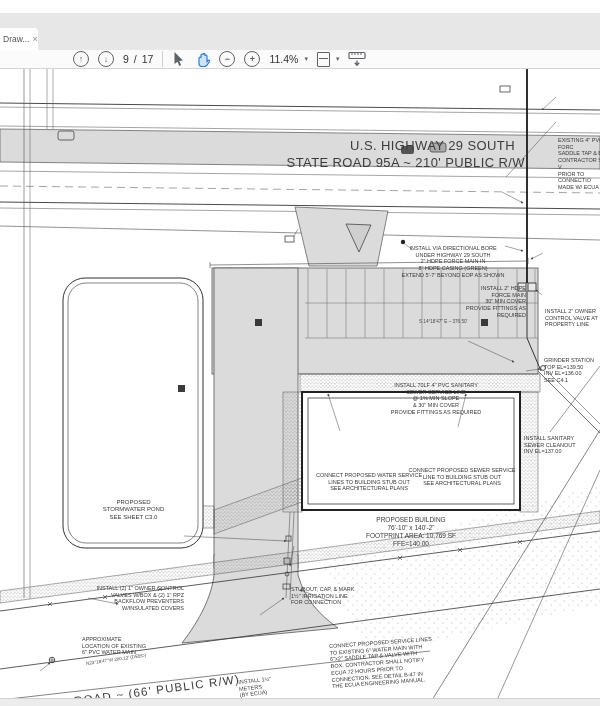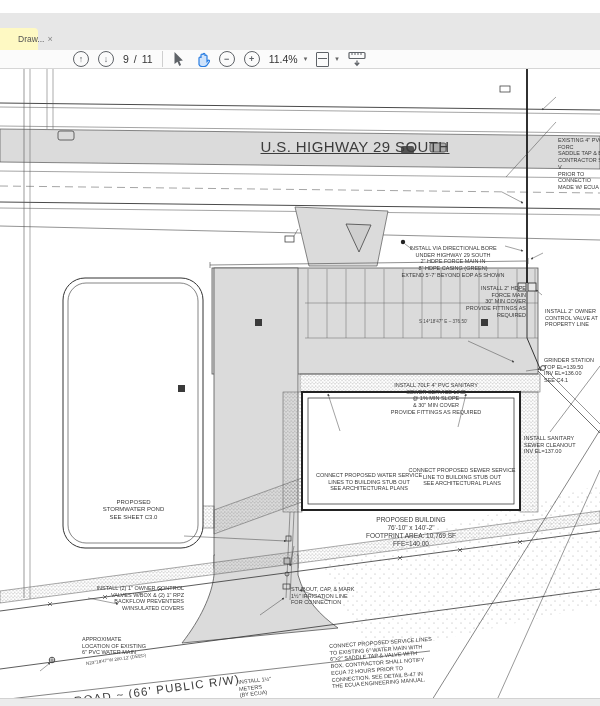--- a/index.html
+++ b/index.html
@@ -1,42 +1,42 @@
 <!DOCTYPE html>
 <html><head>
 <meta charset="utf-8">
 <style>
   html,body{margin:0;padding:0;}
   body{width:600px;height:706px;overflow:hidden;background:#fff;font-family:"Liberation Sans",sans-serif;position:relative;}
 
   
   .top-strip{position:absolute;left:0;top:0;width:600px;height:13px;background:#fff;}
   .tabbar{position:absolute;left:0;top:13px;width:600px;height:37px;background:#e7e7e7;border-bottom:1px solid #dcdcdc;}
-  .tab{position:absolute;left:0;top:15px;width:38px;height:22px;background:#fef9c3;border-radius:0 4px 0 0;display:flex;align-items:center;padding-left:18px;box-sizing:border-box;}
+  .tab{position:absolute;left:0;top:15px;width:38px;height:22px;background:#ffffff;border-radius:0 4px 0 0;display:flex;align-items:center;padding-left:3px;box-sizing:border-box;}
   .tab .tlabel{font-size:8.5px;color:#555;}
   .tab .tclose{font-size:9px;color:#888;margin-left:3px;}
   .toolbar{position:absolute;left:0;top:50px;width:600px;height:18px;background:#fbfbfb;border-bottom:1px solid #d6d6d6;display:flex;align-items:center;gap:9px;padding-left:73px;box-sizing:content-box;}
   .cbtn{width:14px;height:14px;border:1.4px solid #5f6368;border-radius:50%;display:flex;align-items:center;justify-content:center;font-size:9px;line-height:1;color:#5f6368;font-weight:bold;flex:0 0 auto;}
   .pgnum{font-size:10.5px;color:#333;display:flex;gap:5px;}
   .tdivider{width:1px;height:16px;background:#cfcfcf;flex:0 0 auto;}
   .zoomtxt{font-size:10.5px;color:#333;}
   .caret{font-size:7px;color:#666;margin-left:-3px;}
   .pagefit{width:11px;height:13px;border:1.3px solid #5f6368;border-radius:1px;position:relative;}
   .pagefit::after{content:"";position:absolute;left:1px;right:1px;top:5px;border-top:1.3px solid #5f6368;}
   .iconbox{flex:0 0 auto;display:flex;align-items:center;}
 
   
   .page{position:absolute;left:0;top:68px;width:600px;height:638px;background:#fff;}
   .page svg{position:absolute;left:0;top:0;}
   .page-gap{position:absolute;left:0;top:698px;width:600px;height:8px;background:#ececec;border-top:1px solid #d2d2d2;}
 
   .ann{position:absolute;font-size:5.5px;line-height:1.22;color:#3a3a3a;white-space:pre-line;letter-spacing:0;}
   .ann.c{text-align:center;}
   .ann.r{text-align:right;}
-  .rdtitle{position:absolute;color:#3c3c3c;font-size:15px;text-align:center;letter-spacing:.4px;text-decoration:underline;}
+  .rdtitle{position:absolute;color:#3c3c3c;font-size:13px;text-align:right;letter-spacing:.4px;}
   .crowl{position:absolute;color:#3c3c3c;font-size:11.5px;letter-spacing:1.2px;transform:rotate(-7.6deg);transform-origin:left center;white-space:nowrap;}
   .tiny{position:absolute;font-size:4.6px;color:#4a4a4a;white-space:nowrap;}
 </style>
 </head>
 <body>
 
 <div class="page">
   <svg width="600" height="638" viewBox="0 68 600 638">
     <defs>
       <pattern id="stip" width="3.5" height="3.5" patternUnits="userSpaceOnUse">
@@ -184,20 +184,21 @@
       <line x1="184" y1="536" x2="286" y2="541" marker-end="url(#arr)"></line>
       <line x1="294" y1="546" x2="290" y2="566" marker-end="url(#arr)"></line>
       <line x1="88" y1="598" x2="118" y2="604" marker-end="url(#arr)"></line>
       <line x1="330" y1="601" x2="300" y2="590" marker-end="url(#arr)"></line>
       <line x1="260" y1="615" x2="284" y2="598" marker-end="url(#arr)"></line>
       <line x1="40" y1="671" x2="50" y2="663" marker-end="url(#arr)"></line>
     </g>
   </svg>
 
   <div class="rdtitle" style="left:195px;top:70px;width:320px;">U.S. HIGHWAY 29 SOUTH</div>
+  <div class="rdtitle" style="left:185px;top:87px;width:340px;">STATE ROAD 95A ~ 210' PUBLIC R/W</div>
   <div class="crowl" style="left:22px;top:634px;">CROWL ROAD ~ (66' PUBLIC R/W)</div>
 
   <div class="tiny" style="left:419px;top:251px;">S 14°18'47" E  –  376.50'</div>
   <div class="tiny" style="left:86px;top:593px;transform:rotate(-8deg);transform-origin:left center;">N23°18'47"W  200.12' (DEED)</div>
 
   <div class="ann" style="left:558px;top:69px;width:60px;">EXISTING 4" PVC FORC
 SADDLE TAP &amp; BRASS
 CONTRACTOR SHALL V
 PRIOR TO CONNECTIO
 MADE W/ ECUA PERS</div>
@@ -268,21 +269,21 @@
     <span class="tlabel">Draw...</span>
     <span class="tclose">×</span>
   </div>
 </div>
 <div class="toolbar">
   <span class="cbtn">↑</span>
   <span class="cbtn">↓</span>
   <span class="pgnum">
     <span>9</span>
     <span>/</span>
-    <span>11</span>
+    <span>17</span>
   </span>
   <span class="tdivider"></span>
   <span class="iconbox">
     <svg width="13" height="15" viewBox="0 0 10 15">
         <path d="M1,0 L1,12 L4,9.8 L5.8,14 L7.6,13.1 L5.8,9 L9.4,8.6 Z" fill="#5f6368"></path>
       </svg>
   </span>
   <span class="iconbox">
     <svg width="16" height="16" viewBox="0 0 16 16">
         <path d="M5 13.5 V7 a1 1 0 0 1 2 0 V4 a1 1 0 0 1 2 0 V3.4 a1 1 0 0 1 2 0 V5 a1 1 0 0 1 2 0 v5.5 l1.2-1.2 a0.9 0.9 0 0 1 1.3 1.2 L13 14.2 a3.6 3.6 0 0 1-2.8 1.3 H8.2 A3.2 3.2 0 0 1 5 13.5 Z" fill="#cfe3fb" stroke="#2a7de1" stroke-width="1.2"></path>

